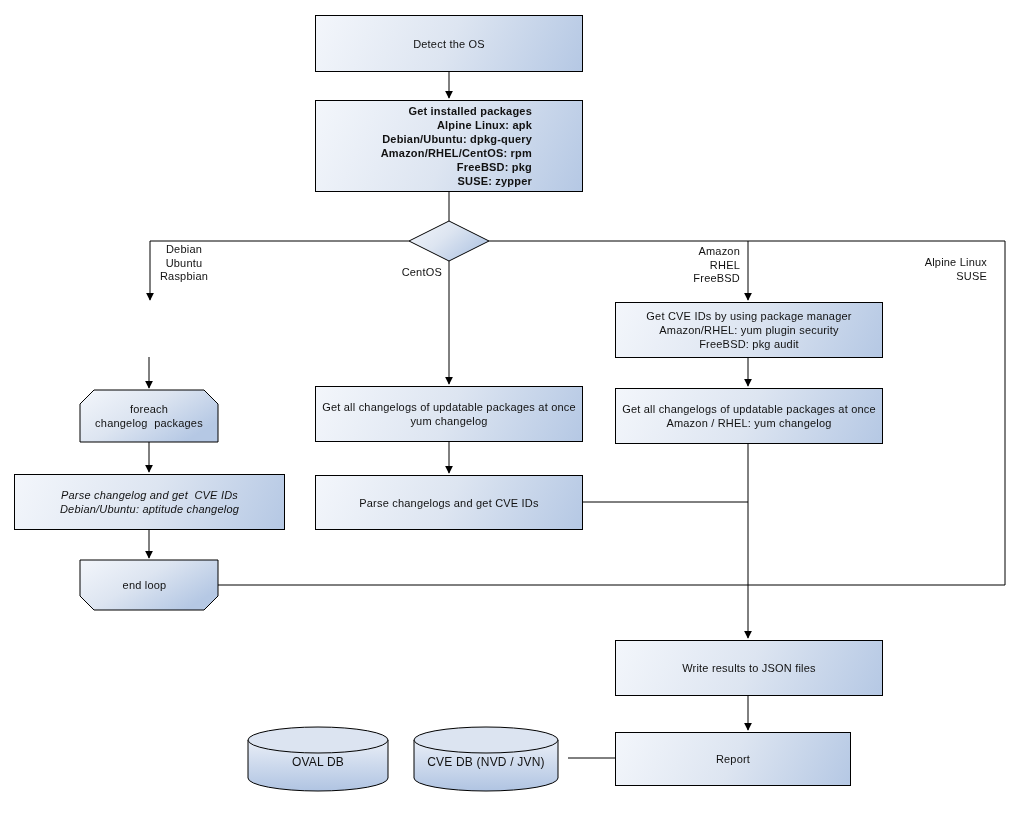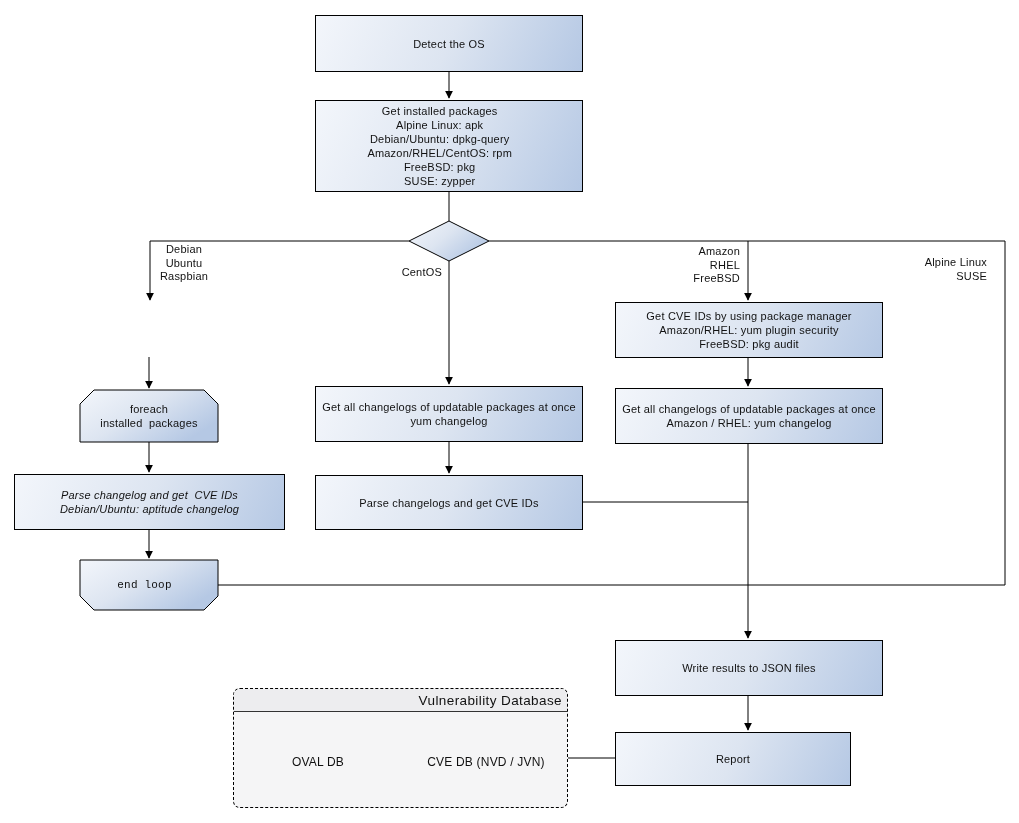--- a/index.html
+++ b/index.html
@@ -9,21 +9,21 @@
   }
   .wires{position:absolute;left:0;top:0;width:1019px;height:823px;pointer-events:none;}
   .node{
     position:absolute;box-sizing:border-box;border:1px solid #000;
     background:linear-gradient(115deg,#f3f6fb 0%,#dde5f1 50%,#b5c8e4 100%);
   }
   .lbl{
     position:absolute;inset:0;display:flex;align-items:center;justify-content:center;
     text-align:center;white-space:pre;font-size:11px;line-height:14px;letter-spacing:0.2px;
   }
-  .lbl.align-right{justify-content:flex-end;padding-right:70px;}
+  .lbl.align-right{justify-content:flex-end;text-align:right;padding-right:50px;font-weight:bold;}
   .shape-lbl{
     position:absolute;display:flex;align-items:center;justify-content:center;
     text-align:center;white-space:pre;font-size:11px;line-height:14px;letter-spacing:0.2px;
   }
   .edge-label{
     position:absolute;white-space:pre;font-size:11px;line-height:13.5px;letter-spacing:0.2px;
   }
   .edge-label.right{text-align:right;}
   .edge-label.center{text-align:center;}
   .db-group{
@@ -101,28 +101,28 @@
     <div class="lbl align-right">Get installed packages
 Alpine Linux: apk
 Debian/Ubuntu: dpkg-query
 Amazon/RHEL/CentOS: rpm
 FreeBSD: pkg
 SUSE: zypper</div>
   </div>
 
 
   <div class="shape-lbl" style="left:80px;top:390px;width:138px;height:52px;">foreach
-installed  packages</div>
+changelog  packages</div>
 
   <div class="node" style="left:14px;top:474px;width:271px;height:56px;font-style:italic;">
     <div class="lbl">Parse changelog and get  CVE IDs
 Debian/Ubuntu: aptitude changelog</div>
   </div>
 
-  <div class="shape-lbl" style="left:80px;top:560px;width:129px;height:50px;font-family:Liberation Mono, monospace;">end loop</div>
+  <div class="shape-lbl" style="left:80px;top:560px;width:129px;height:50px;">end loop</div>
 
   <div class="node" style="left:315px;top:386px;width:268px;height:56px;">
     <div class="lbl">Get all changelogs of updatable packages at once
 yum changelog</div>
   </div>
 
   <div class="node" style="left:315px;top:475px;width:268px;height:55px;">
     <div class="lbl">Parse changelogs and get CVE IDs</div>
   </div>
 
@@ -148,19 +148,16 @@
   <div class="edge-label center" style="left:152px;top:243px;width:64px;">Debian
 Ubuntu
 Raspbian</div>
   <div class="edge-label right" style="left:382px;top:266px;width:60px;">CentOS</div>
   <div class="edge-label right" style="left:676px;top:245px;width:64px;">Amazon
 RHEL
 FreeBSD</div>
   <div class="edge-label right" style="left:877px;top:256px;width:110px;">Alpine Linux
 SUSE</div>
 
-  <div class="db-group">
-    <div class="db-title">Vulnerability Database</div>
-  </div>
   <div class="cyl-lbl" style="left:414px;top:748px;width:144px;height:28px;">CVE DB (NVD / JVN)</div>
   <div class="cyl-lbl" style="left:248px;top:748px;width:140px;height:28px;">OVAL DB</div>
 
 </div>
 
 </body></html>

